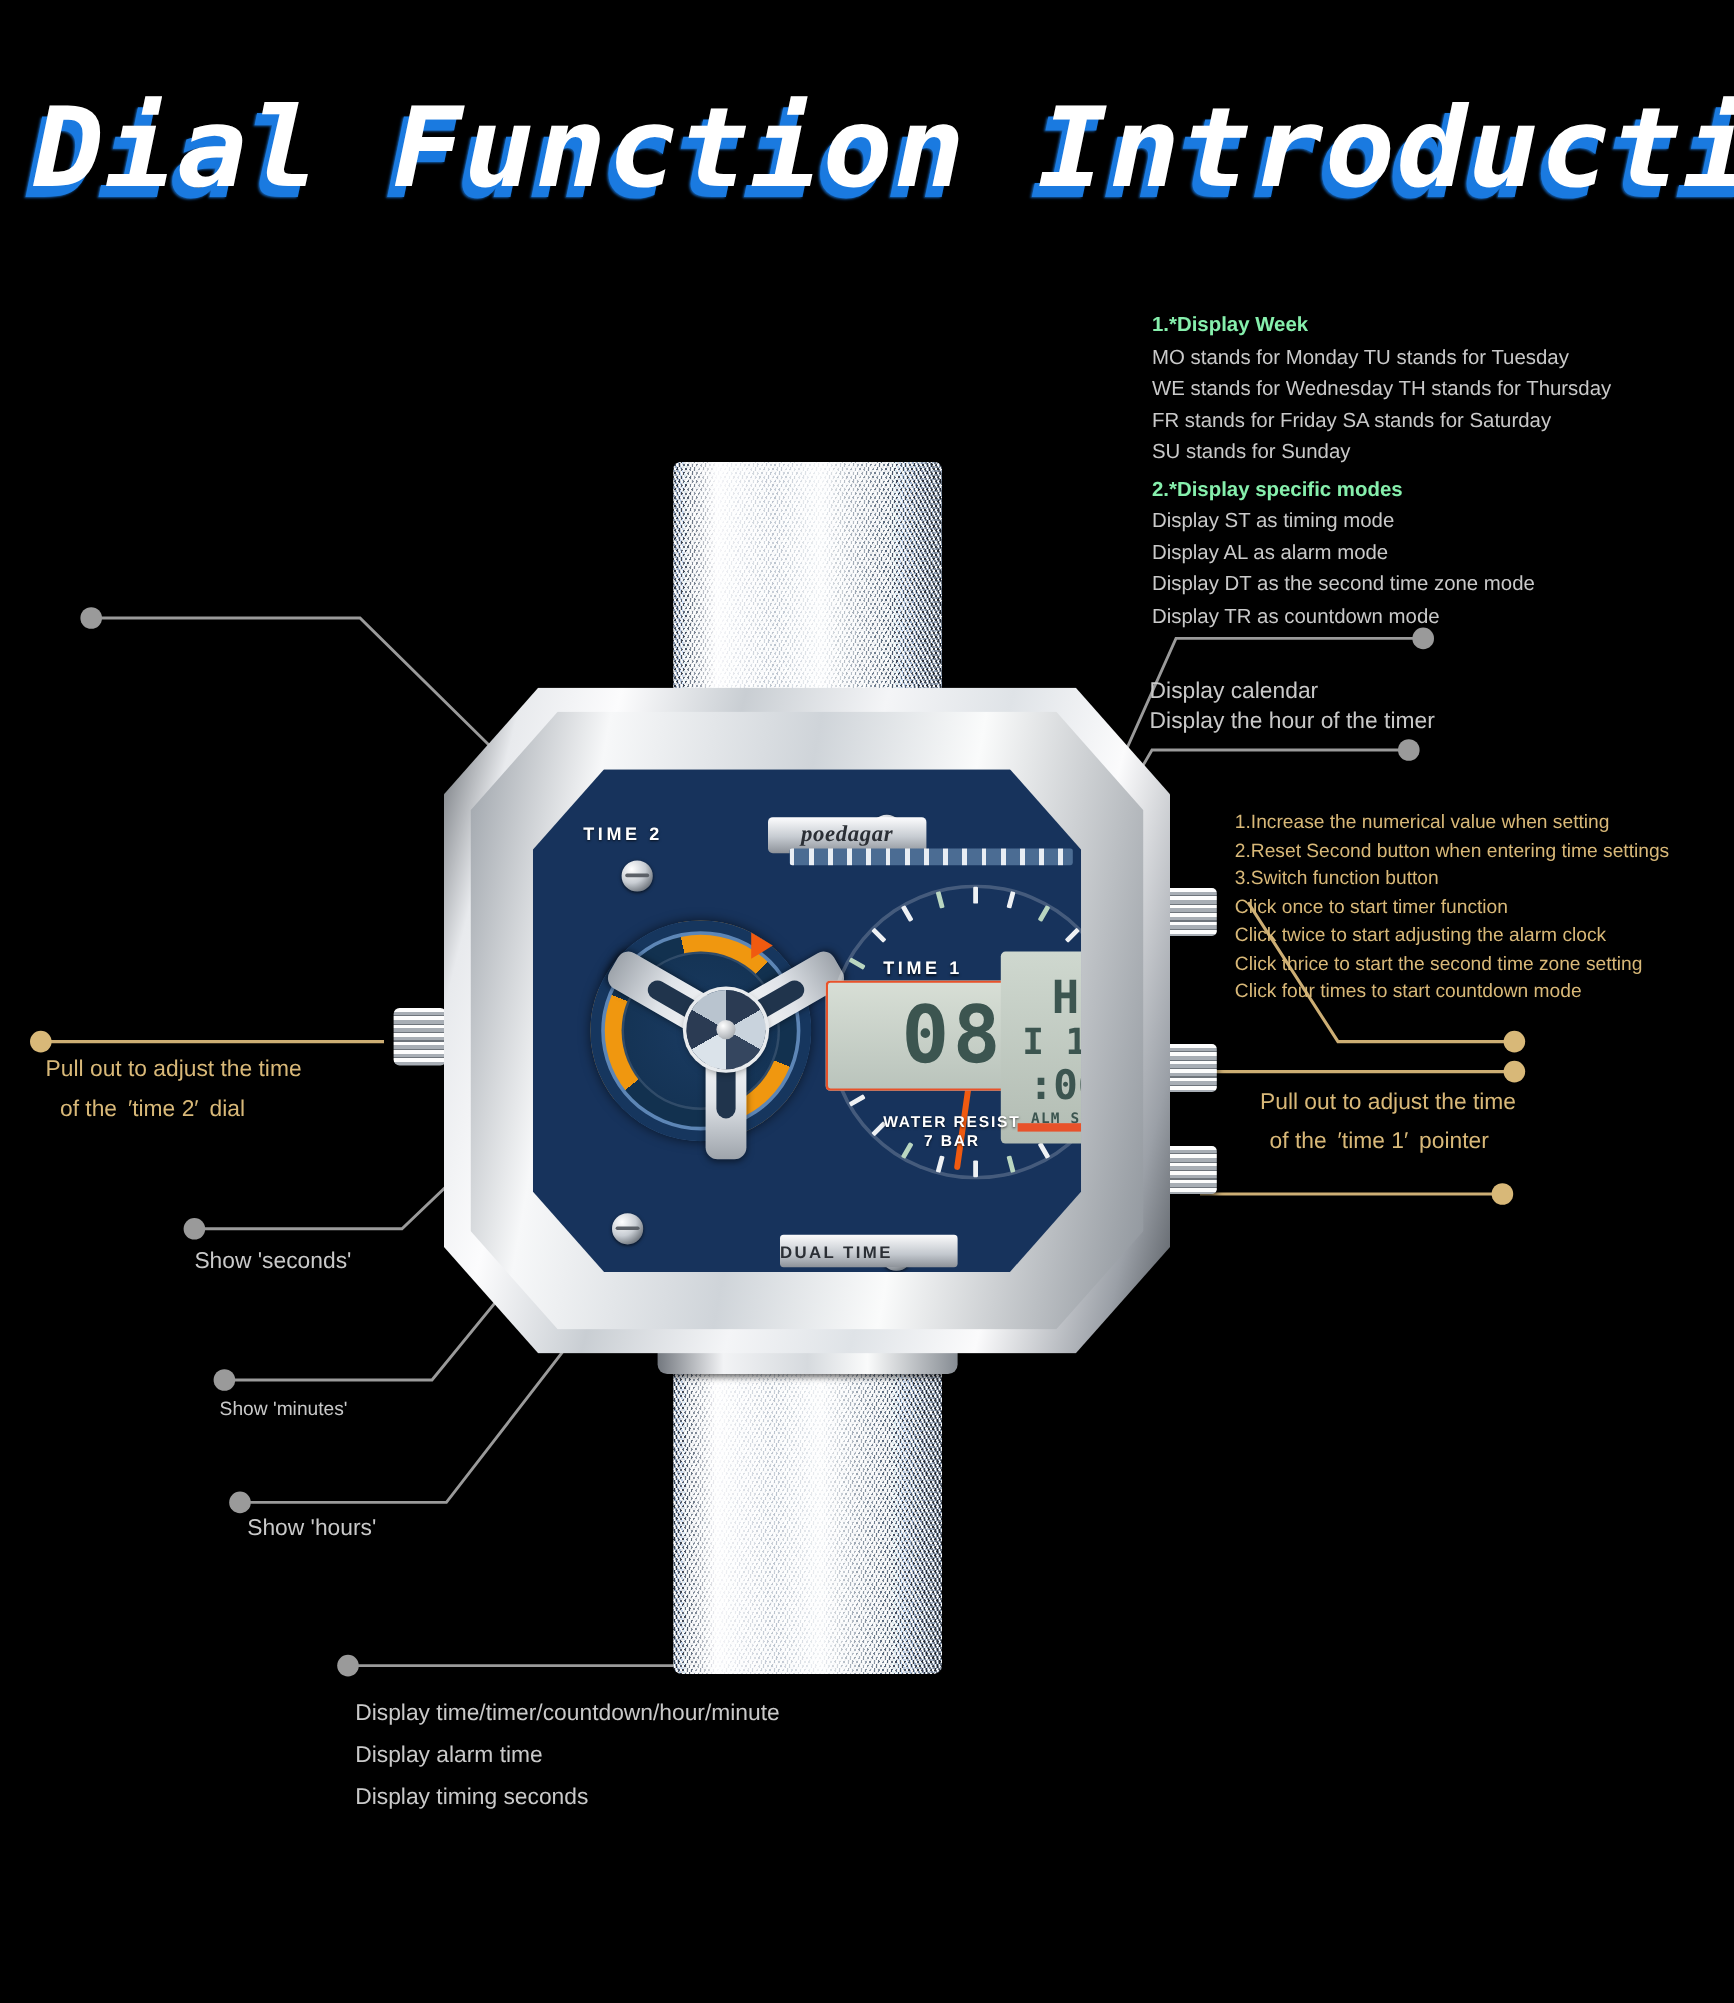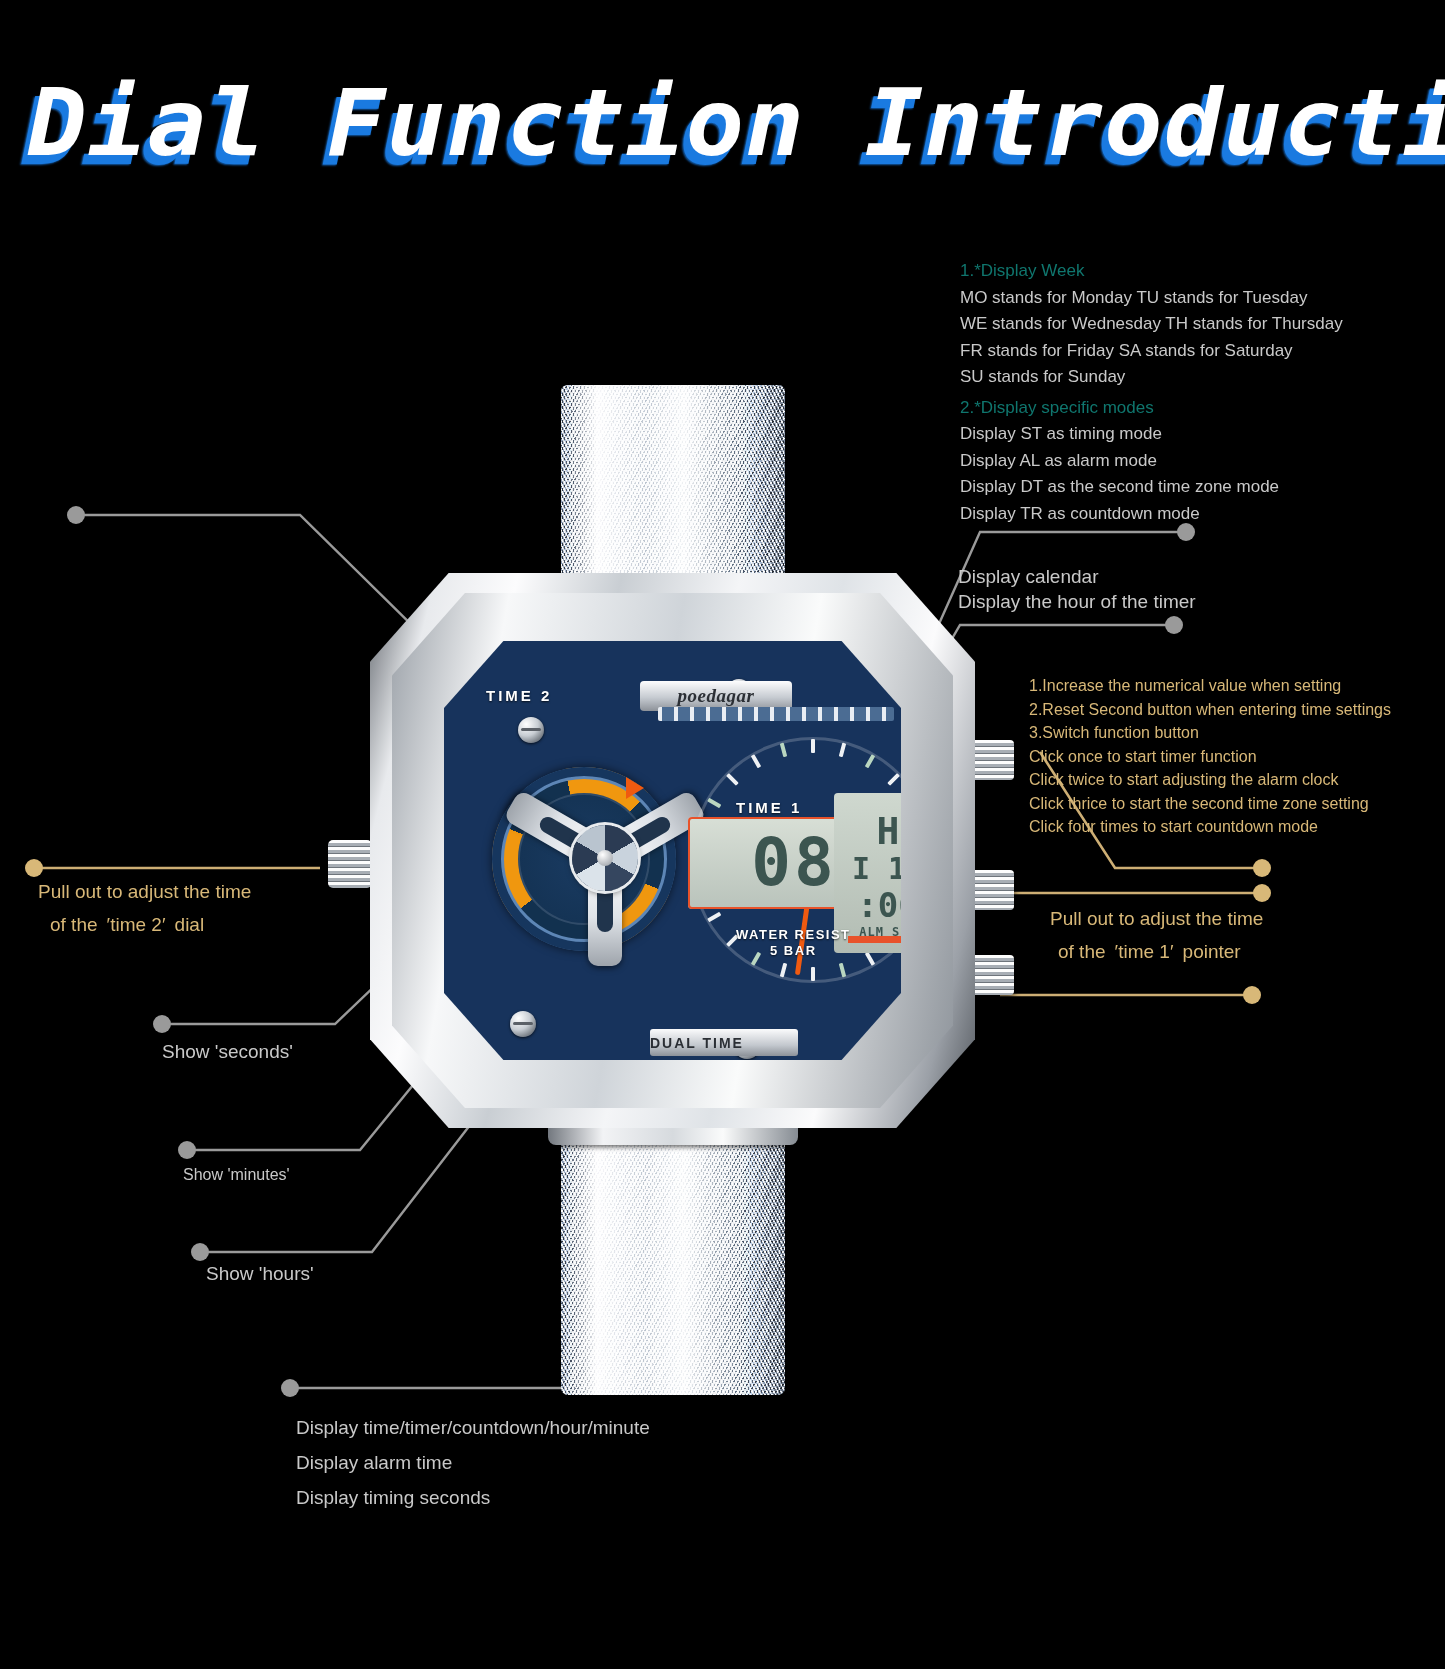--- a/index.html
+++ b/index.html
@@ -13,21 +13,21 @@
          font-weight:700;font-style:italic;letter-spacing:1px;
          font-family:"DejaVu Sans Mono","Liberation Mono",monospace;
          color:#ffffff;white-space:nowrap;transform:scaleX(1.06);transform-origin:left top;
          text-shadow:-6px 9px 0 #1a7ae0, -7px 10px 2px rgba(26,122,224,.75);}
 
   
   .tblock{position:absolute;white-space:nowrap;}
   .tblock .ln{display:block;}
   .grey{color:#c9c9c9;}
   .gold{color:#d8b878;}
-  .bold{font-weight:400;color:#0f766e;}
+  .bold{font-weight:700;color:#86efac;}
   .indent{padding-left:22px;}
 
   
   svg.leads{position:absolute;left:0;top:0;width:1445px;height:1669px;pointer-events:none;}
 
   
   .watch{position:absolute;left:370px;top:385px;width:605px;height:1010px;}
 
   .strap{position:absolute;left:50%;transform:translateX(-50%);width:224px;
          background:
@@ -61,21 +61,21 @@
         background-color:#17335c;
         clip-path:polygon(13% 0%,87% 0%,100% 16%,100% 84%,87% 100%,13% 100%,0% 84%,0% 16%);
         overflow:hidden;}
 
   .screw{position:absolute;width:26px;height:26px;border-radius:50%;
     background:radial-gradient(circle at 32% 28%,#ffffff,#c8cdd3 45%,#7a8087 75%,#53585e 100%);
     box-shadow:0 1px 3px rgba(0,0,0,.7);}
   .screw:after{content:"";position:absolute;left:3px;top:11px;width:20px;height:3px;
     background:#5b6067;border-radius:2px;}
 
-  .brandplate{position:absolute;left:196px;top:40px;width:152px;height:30px;border-radius:4px;
+  .brandplate{position:absolute;left:196px;top:40px;width:132px;height:30px;border-radius:4px;
     background:linear-gradient(180deg,#fdfdfe,#c6cbd1 55%,#8d9299);
     display:flex;align-items:center;justify-content:center;}
   .brandplate span{font-family:"Liberation Serif","DejaVu Serif",serif;font-style:italic;
     font-weight:700;font-size:19px;color:#2b2f35;letter-spacing:.5px;}
 
   .lbl{position:absolute;color:#fff;font-weight:700;letter-spacing:3px;font-size:15px;
        text-shadow:0 1px 2px rgba(0,0,0,.7);}
   .lbl.t2{left:42px;top:46px;}
   .lbl.t1{left:292px;top:158px;}
 
@@ -276,21 +276,21 @@
           </div>
           <div class="lcd2">
             <b class="r1">H</b>
             <b class="r2">I 12</b>
             <b class="r3">:06</b>
             <b class="r4">ALM SIG</b>
           </div>
 
           <div class="wr">
             <div>WATER RESIST</div>
-            <div>5 BAR</div>
+            <div>7 BAR</div>
           </div>
 
           <div class="barstrip" style="left:214px;top:66px;width:236px;"></div>
 
           <div class="dtplate">
             <span>DUAL  TIME</span>
           </div>
 
         </div>
       </div>

